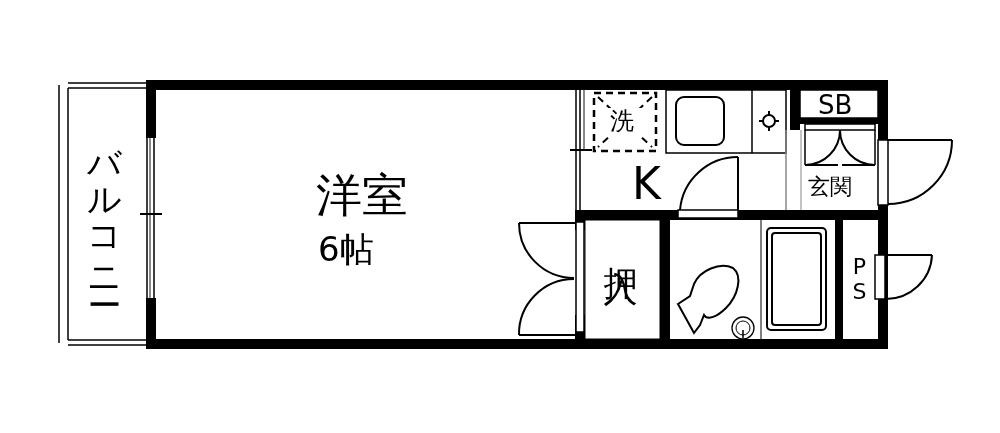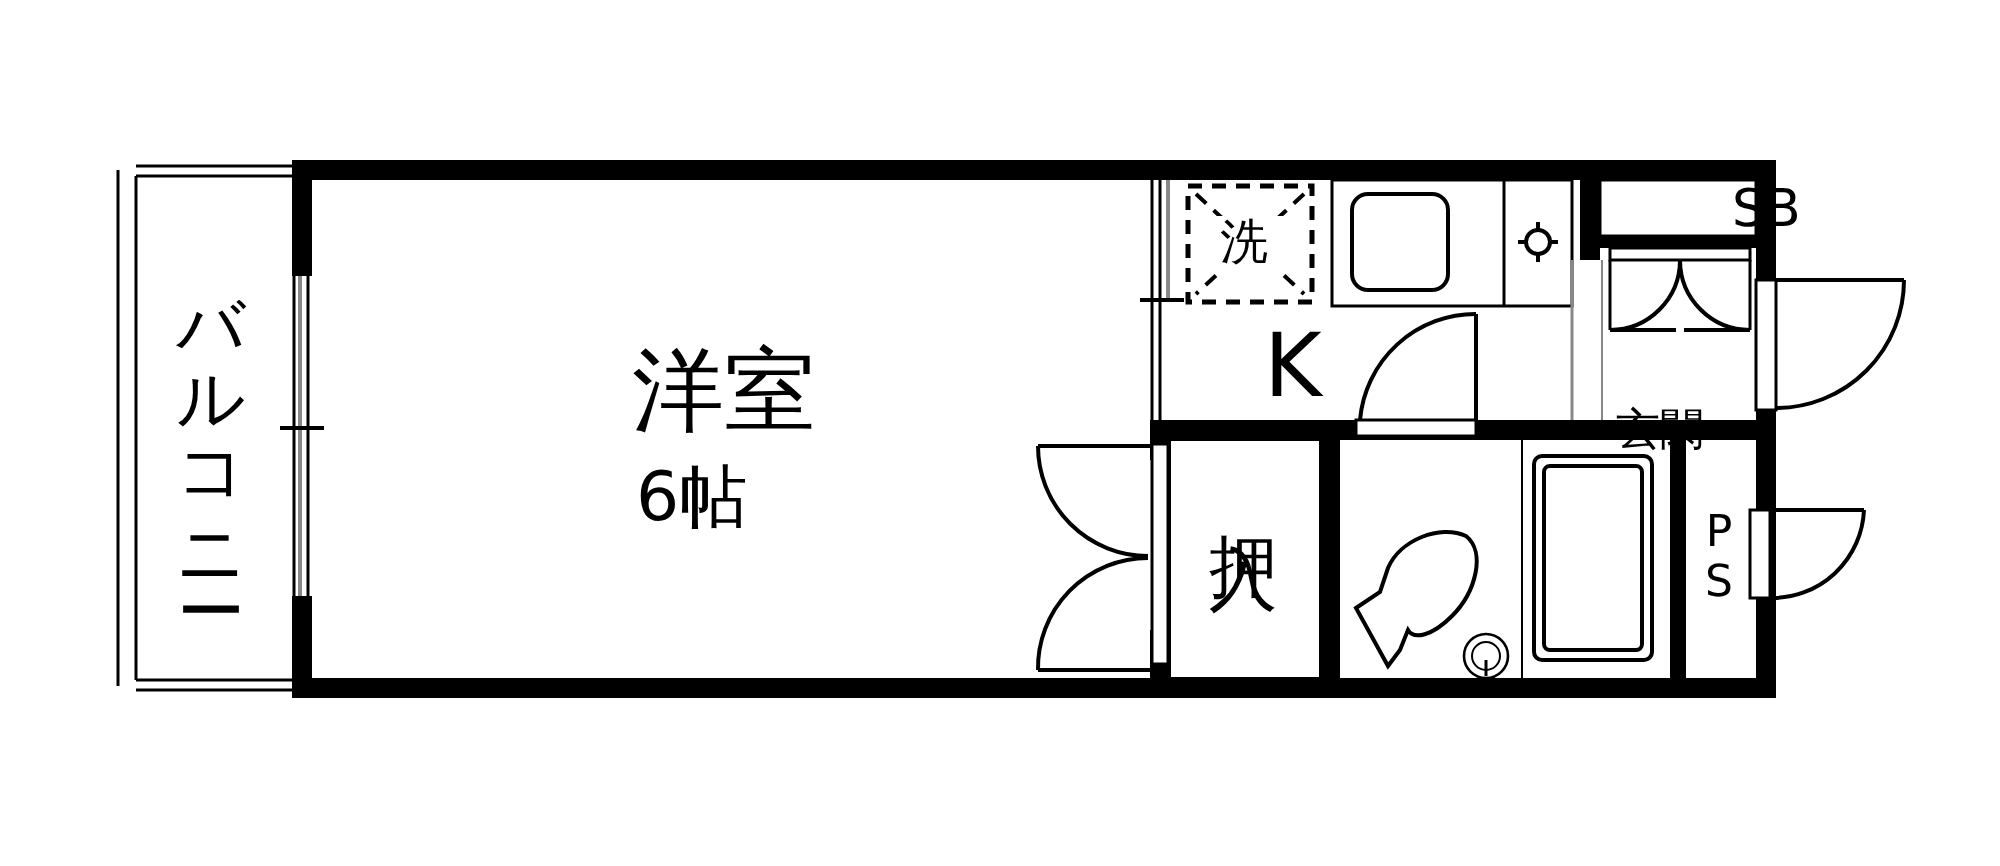--- a/index.html
+++ b/index.html
@@ -125,16 +125,16 @@
     <line x1="885" y1="255" x2="932" y2="255"></line>
     <path d="M 932 255 A 46 46 0 0 1 885 299"></path>
   </g>
 </svg>
 
 <div class="lbl vert" style="left:88px; top:125px; font-size:34px;">バルコニー</div>
 <div class="lbl" style="left:316px; top:172px; font-size:46px;text-align:right;">洋室</div>
 <div class="lbl" style="left:318px; top:232px; font-size:34px;">6帖</div>
 <div class="lbl" style="left:610px; top:109px; font-size:24px;">洗</div>
 <div class="lbl" style="left:632px; top:162px; font-size:44px;">K</div>
-<div class="lbl" style="left:866px; top:92px; font-size:26px;">SB</div>
-<div class="lbl" style="left:808px; top:176px; font-size:22px;margin-top:29px;">玄関</div>
+<div class="lbl" style="left:818px; top:92px; font-size:26px;">SB</div>
+<div class="lbl" style="left:808px; top:176px; font-size:22px;">玄関</div>
 <div class="lbl vert" style="left:604px; top:240px; font-size:34px; letter-spacing:4px;">押入</div>
 <div class="lbl vert" style="left:848px; top:254px; font-size:22px; letter-spacing:0px;">PS</div>
 
 </body></html>

